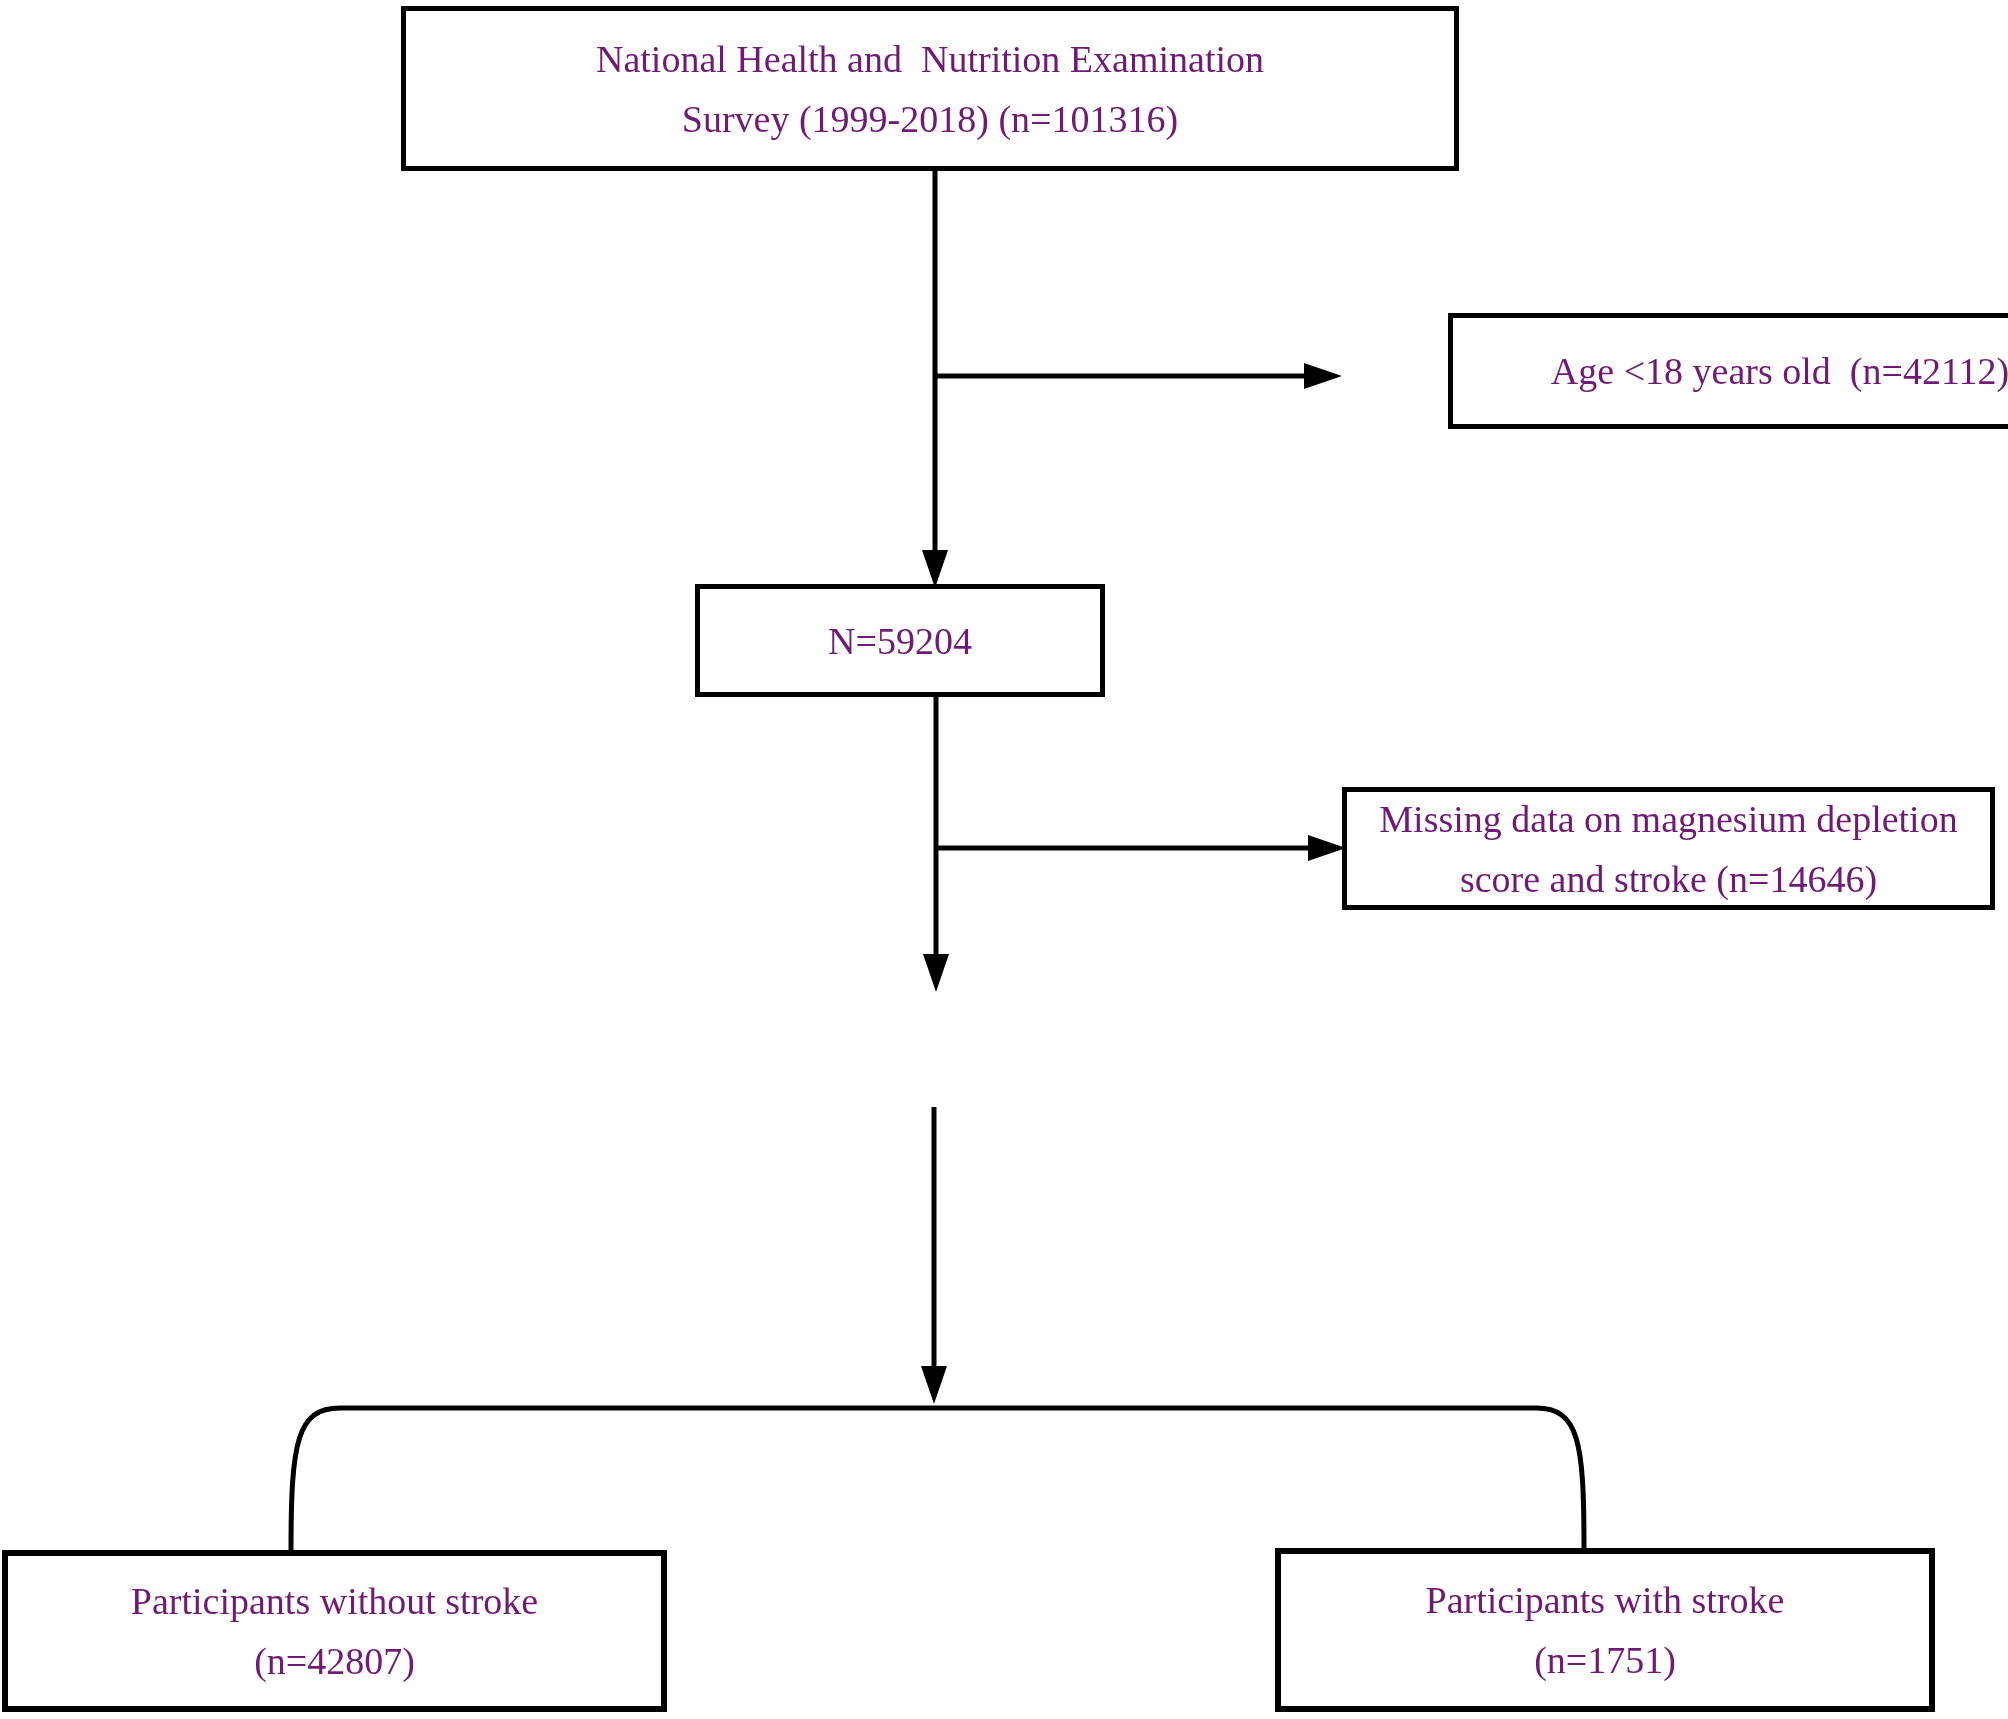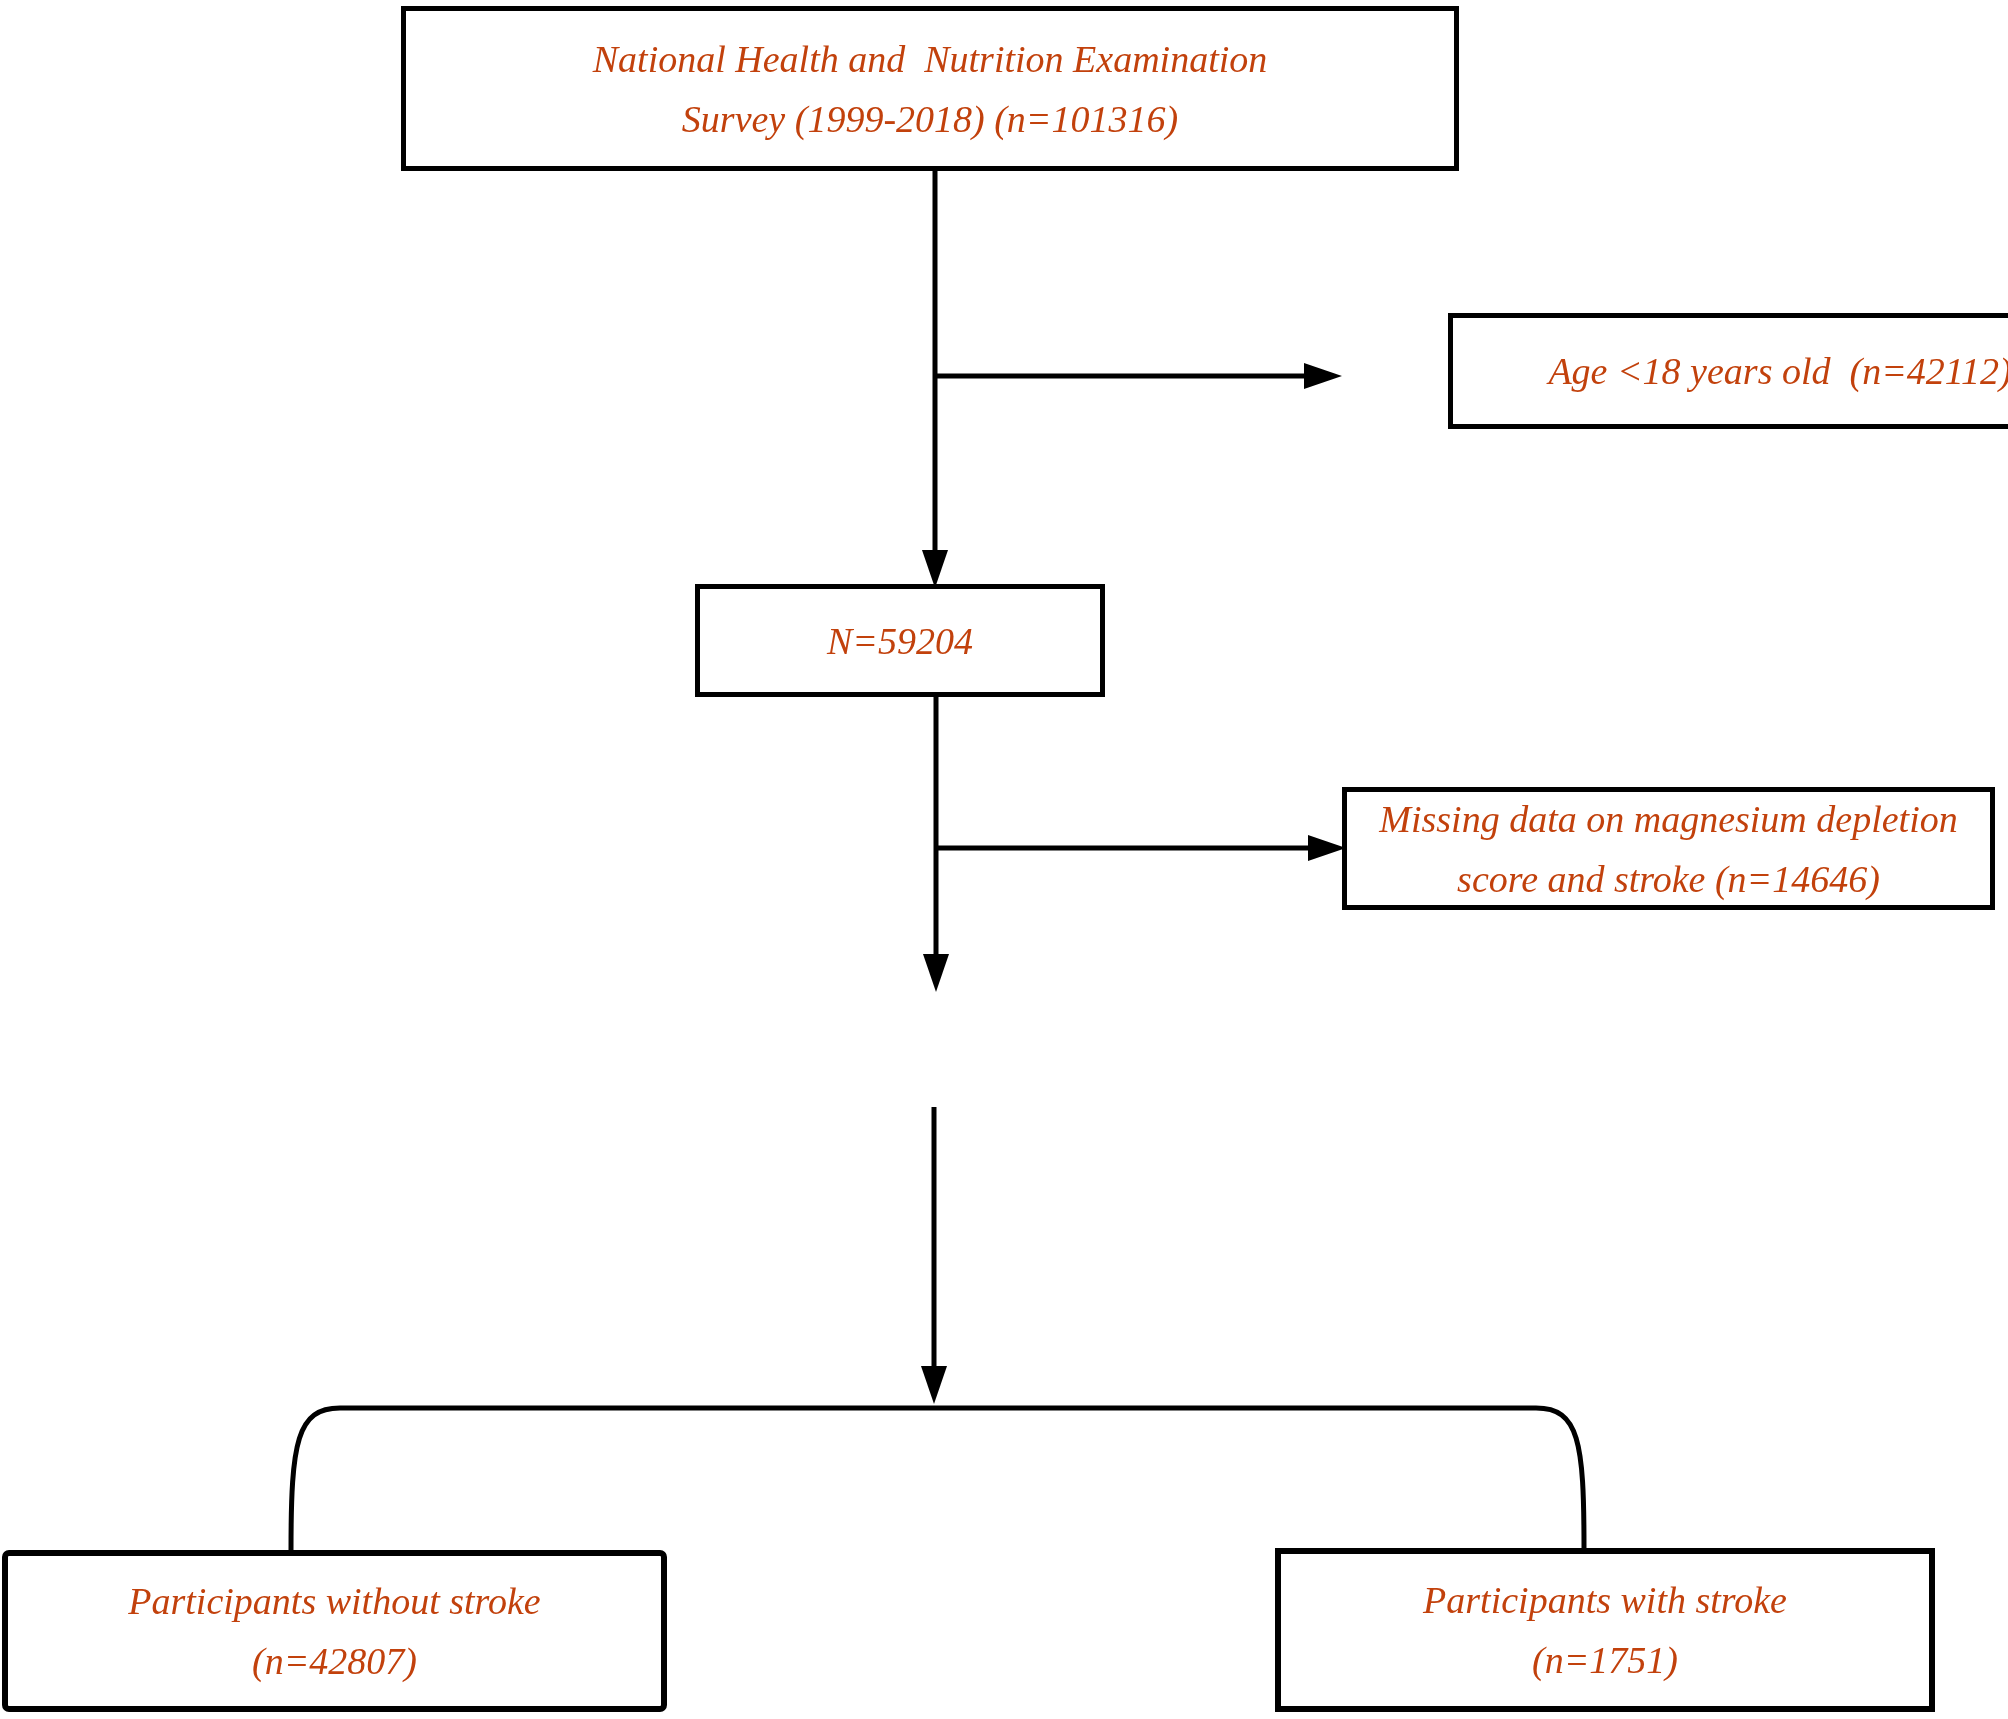--- a/index.html
+++ b/index.html
@@ -6,23 +6,22 @@
     margin: 0;
     padding: 0;
     background: #ffffff;
   }
   .canvas {
     position: relative;
     width: 2008px;
     height: 1719px;
     background: #ffffff;
     font-family: "Liberation Serif", "DejaVu Serif", serif;
-    color: #c2410c;
+    color: #701a75;
     overflow: hidden;
-    font-style: italic;
   }
   .connectors {
     position: absolute;
     left: 0;
     top: 0;
     width: 2008px;
     height: 1719px;
   }
   .flow-box {
     position: absolute;
@@ -43,21 +42,21 @@
     white-space: pre;          
     font-size: 38px;
     line-height: 60px;
   }
   
   #box-source   { left: 401px;  top: 6px;    width: 1058px; height: 165px; }
   #box-age      { left: 1400px; top: 313px;  width: 664px;  height: 116px; margin-left: 48px; }
   #box-n59204   { left: 695px;  top: 584px;  width: 410px;  height: 113px; }
   #box-missing  { left: 1342px; top: 787px;  width: 653px;  height: 123px; justify-content: center; }
   #box-n44558   { left: 732px;  top: 992px;  width: 412px;  height: 115px; }
-  #box-nostroke { left: 2px;    top: 1550px; width: 665px;  height: 162px; border-radius: 7px; }
+  #box-nostroke { left: 2px;    top: 1550px; width: 665px;  height: 162px; }
   #box-stroke   { left: 1275px; top: 1548px; width: 660px;  height: 164px; }
 </style>
 </head>
 <body>
 
 <div class="canvas">
 
   <svg class="connectors" viewBox="0 0 2008 1719" xmlns="http://www.w3.org/2000/svg">
 
     <line x1="935" y1="171" x2="935" y2="552" stroke="#000000" stroke-width="5"></line>

